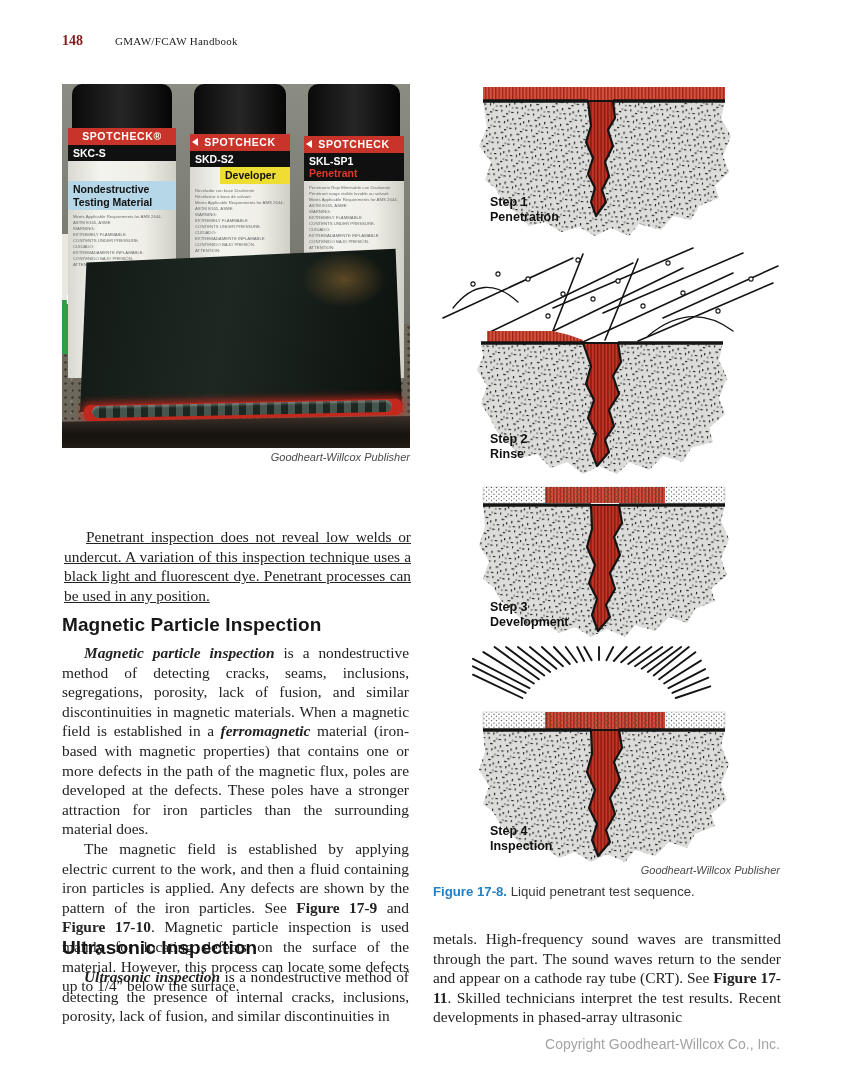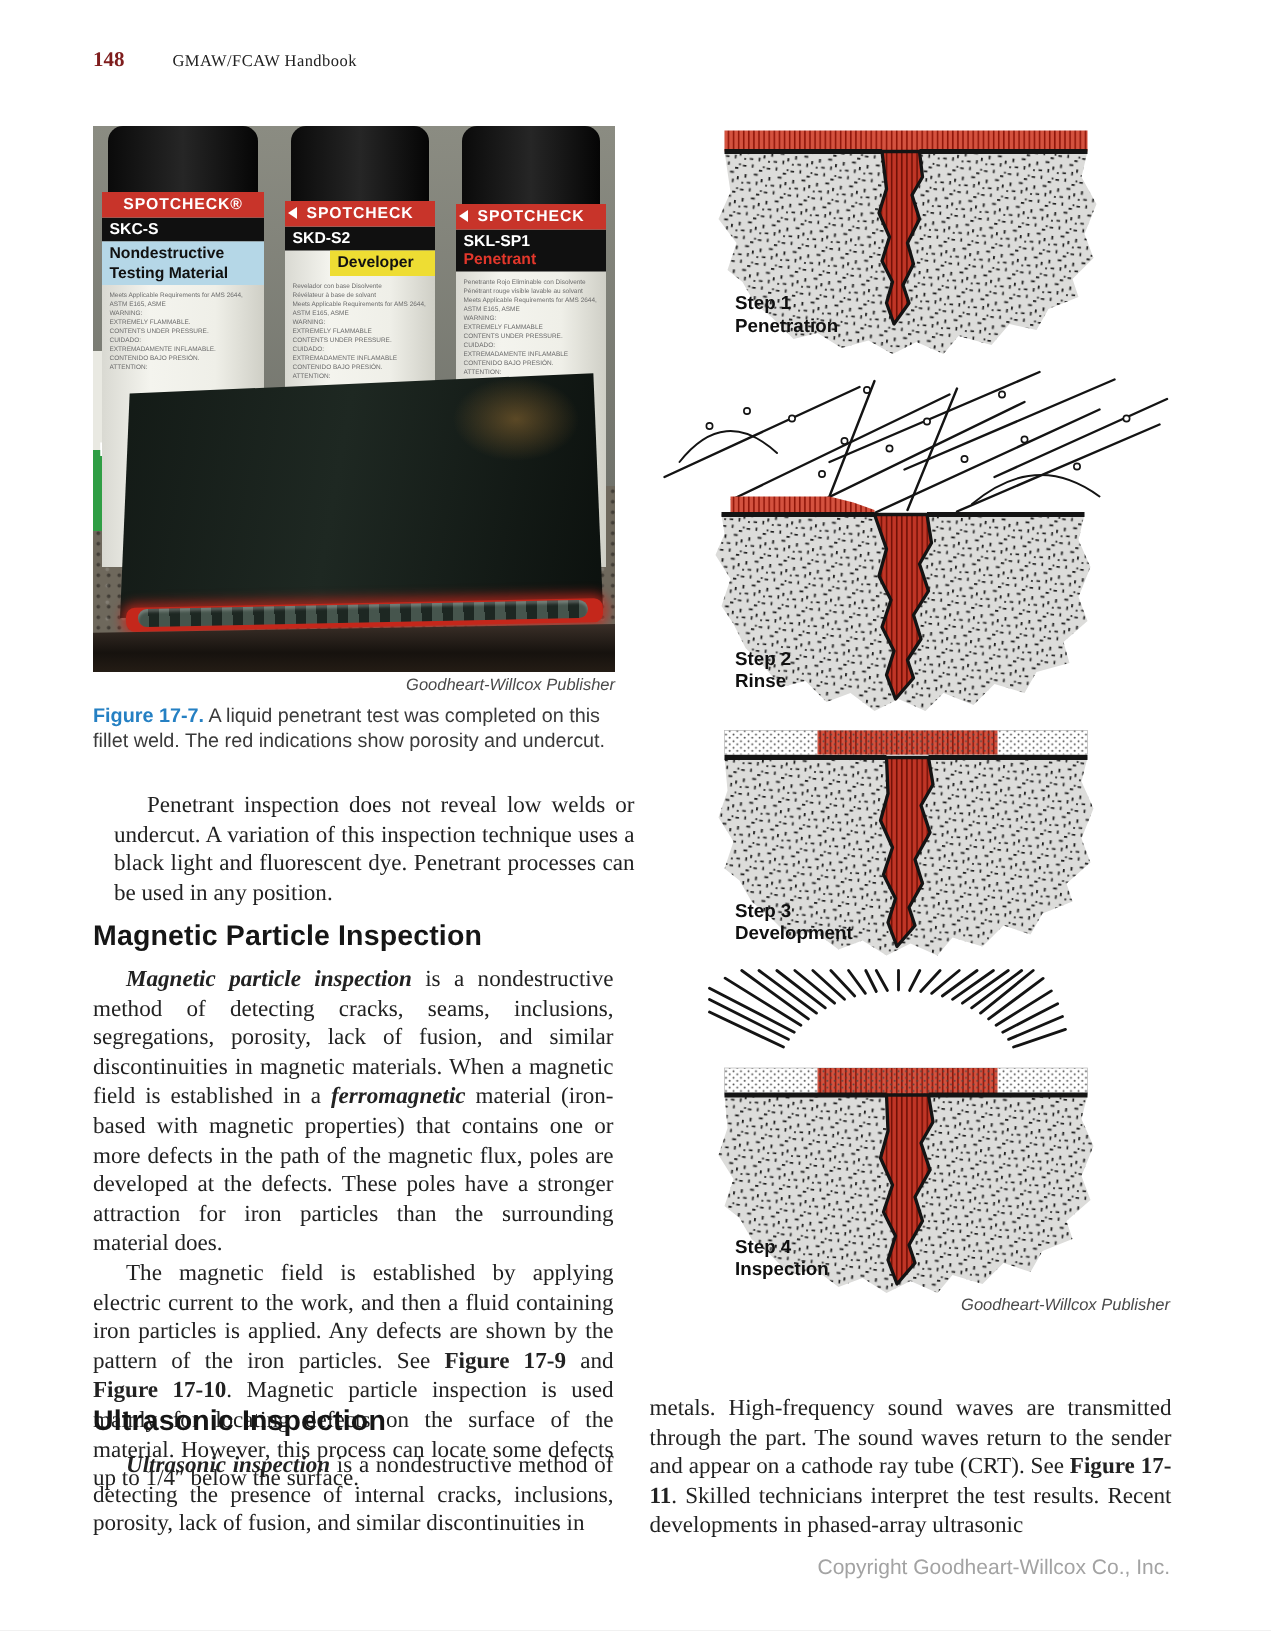--- a/index.html
+++ b/index.html
@@ -71,21 +71,21 @@
     <div class="table"></div>
     <div class="greencan">
         <span class="m">M</span>
       </div>
 
     <div class="can" style="left:6px;top:0;width:108px;height:300px;">
       <div class="cap" style="height:48px;"></div>
       <div class="label" style="top:44px;height:250px;">
         <div class="banner"><span>SPOTCHECK®</span></div>
         <div class="codeband">SKC-S</div>
-        <div class="prodband" style="background:#b5d7e7;">
+        <div class="prodband" style="background:#b5d7e7;margin-top:20px;">
           <div>Nondestructive</div>
           <div>Testing Material</div>
         </div>
         <div class="fineprint">
             <div>Meets Applicable Requirements for AMS 2644,</div>
             <div>ASTM E165, ASME</div>
             <div>WARNING:</div>
             <div>EXTREMELY FLAMMABLE.</div>
             <div>CONTENTS UNDER PRESSURE.</div>
             <div>CUIDADO:</div>
@@ -142,23 +142,22 @@
       </div>
     </div>
 
     <div class="weldplate"></div>
     <div class="weldglow"></div>
     <div class="weldbead"></div>
     <div class="weldbase"></div>
   </div>
 
   <div class="credit" style="top:451px;right:439px;">Goodheart-Willcox Publisher</div>
-  <p class="caption" style="left:62px;top:469px;"><span class="figlabel">Figure 17-7.</span> <span>A liquid penetrant test was completed on this fillet weld. The red indications show porosity and undercut.</span></p>
-
-  <p class="body ind" style="left:76px;top:527px;">Penetrant inspection does not reveal low welds or undercut. A variation of this inspection technique uses a black light and fluorescent dye. Penetrant processes can be used in any position.</p>
+
+  <p class="body ind" style="left:64px;top:527px;text-decoration:underline;">Penetrant inspection does not reveal low welds or undercut. A variation of this inspection technique uses a black light and fluorescent dye. Penetrant processes can be used in any position.</p>
 
   <h2 class="h2" style="top:614px;">Magnetic Particle Inspection</h2>
 
   <div class="body" style="left:62px;top:643px;">
     <p class="ind" style="margin:0;"><span class="bi">Magnetic particle inspection</span><span> is a nondestructive method of detecting cracks, seams, inclusions, segregations, porosity, lack of fusion, and similar discontinuities in magnetic materials. When a magnetic field is established in a </span><span class="bi">ferromagnetic</span><span> material (iron-based with magnetic properties) that contains one or more defects in the path of the magnetic flux, poles are developed at the defects. These poles have a stronger attraction for iron particles than the surrounding material does.</span></p>
     <p class="ind" style="margin:0;"><span>The magnetic field is established by applying electric current to the work, and then a fluid containing iron particles is applied. Any defects are shown by the pattern of the iron particles. See </span><span class="b">Figure 17-9</span><span> and </span><span class="b">Figure 17-10</span><span>. Magnetic particle inspection is used mainly for locating defects on the surface of the material. However, this process can locate some defects up to 1/4″ below the surface.</span></p>
   </div>
 
   <h2 class="h2" style="top:937px;">Ultrasonic Inspection</h2>
   <p class="body ind" style="left:62px;top:967px;"><span class="bi">Ultrasonic inspection</span><span> is a nondestructive method of detecting the presence of internal cracks, inclusions, porosity, lack of fusion, and similar discontinuities in</span></p>
@@ -299,17 +298,18 @@
       <div>Step 3</div>
       <div>Development</div>
     </div>
     <div class="steplabel" style="left:57px;top:740px;">
       <div>Step 4</div>
       <div>Inspection</div>
     </div>
   </div>
 
   <div class="credit" style="top:864px;right:69px;">Goodheart-Willcox Publisher</div>
+  <p class="caption" style="left:433px;top:884px;"><span class="figlabel">Figure 17-8.</span> <span>Liquid penetrant test sequence.</span></p>
 
   <p class="body" style="left:433px;top:929px;width:348px;"><span>metals. High-frequency sound waves are transmitted through the part. The sound waves return to the sender and appear on a cathode ray tube (CRT). See </span><span class="b">Figure 17-11</span><span>. Skilled technicians interpret the test results. Recent developments in phased-array ultrasonic</span></p>
 
   <div class="footer">Copyright Goodheart-Willcox Co., Inc.</div>
 </div>
 
 </body></html>

